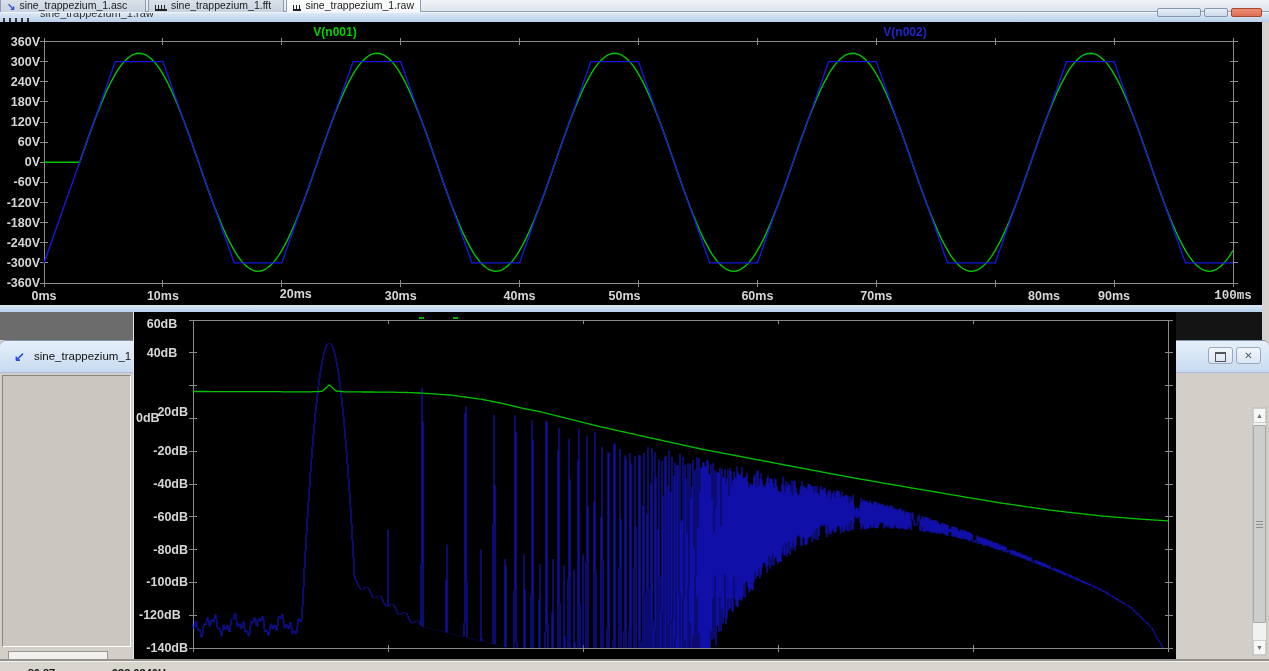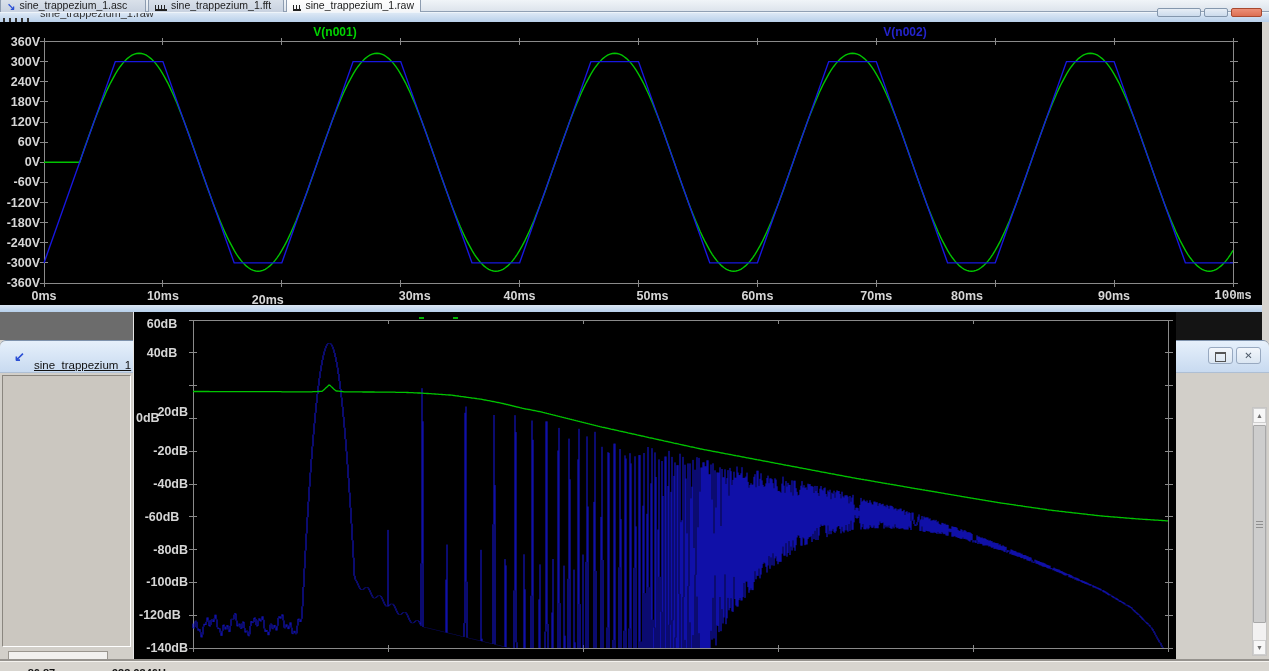--- a/index.html
+++ b/index.html
@@ -38,21 +38,21 @@
                      background:linear-gradient(#dbe7f4,#b6cfeb);}
   .gap-left{position:absolute;left:0;top:312px;width:133px;height:28px;background:#6c6c6c;}
   .gap-right{position:absolute;left:1176px;top:312px;width:86px;height:28px;background:#141414;}
   
   .sch-window{position:absolute;left:0;top:340px;width:1269px;height:321px;
               background:#d2cfc9;border-radius:6px 6px 0 0;border-top:1px solid #7e92ac;box-sizing:border-box;}
   .sch-titlebar{position:absolute;left:0;top:0;width:1269px;height:32px;
                 background:linear-gradient(#e6f0fb,#c8daf0);border-radius:6px 6px 0 0;
                 border-bottom:1px solid #aebfd4;box-sizing:border-box;}
   .sch-ic{position:absolute;left:14px;top:8px;color:#2b4fd4;font-weight:bold;font-size:13px;}
-  .sch-title{position:absolute;left:34px;top:18px;font-size:11.5px;color:#111;text-decoration:underline;}
+  .sch-title{position:absolute;left:34px;top:9px;font-size:11.5px;color:#111;}
   .sch-btn{position:absolute;top:6px;width:25px;height:17px;border:1px solid #98a9c0;border-radius:3px;
            background:linear-gradient(#f2f6fb,#dbe6f2);box-sizing:border-box;
            text-align:center;font-size:10px;color:#4e5a68;line-height:15px;}
   .restore-glyph{display:inline-block;width:9px;height:7px;border:1px solid #555;
                  border-top:2px solid #555;margin-top:4px;}
   .sch-client{position:absolute;left:0;top:32px;width:1269px;height:289px;}
   .sunken{position:absolute;left:2px;top:2px;width:129px;height:272px;background:#cbc7c0;
           border-top:1px solid #8a867f;border-left:1px solid #8a867f;
           border-bottom:1px solid #fff;border-right:1px solid #fff;box-sizing:border-box;}
   .inset-box{position:absolute;left:8px;top:278px;width:100px;height:14px;background:#f2f1ef;
@@ -125,27 +125,27 @@
       <div class="ax-label" style="left: -2px; top: 112.125px; width: 42px; text-align: right;">60V</div>
       <div class="ax-label" style="left: -2px; top: 132.25px; width: 42px; text-align: right;">0V</div>
       <div class="ax-label" style="left: -2px; top: 152.375px; width: 42px; text-align: right;">-60V</div>
       <div class="ax-label" style="left: -2px; top: 172.5px; width: 42px; text-align: right;">-120V</div>
       <div class="ax-label" style="left: -2px; top: 192.625px; width: 42px; text-align: right;">-180V</div>
       <div class="ax-label" style="left: -2px; top: 212.75px; width: 42px; text-align: right;">-240V</div>
       <div class="ax-label" style="left: -2px; top: 232.875px; width: 42px; text-align: right;">-300V</div>
       <div class="ax-label" style="left: -2px; top: 253px; width: 42px; text-align: right;">-360V</div>
       <div class="ax-label" style="left: 14px; top: 265.5px; width: 60px; text-align: center;">0ms</div>
       <div class="ax-label" style="left: 132.9px; top: 265.5px; width: 60px; text-align: center;">10ms</div>
-      <div class="ax-label" style="left: 251.8px; top: 270px; width: 60px; text-align: left;">20ms</div>
-      <div class="ax-label" style="left: 370.7px; top: 265.5px; width: 60px; text-align: right;">30ms</div>
+      <div class="ax-label" style="left: 251.8px; top: 264px; width: 60px; text-align: right;">20ms</div>
+      <div class="ax-label" style="left: 370.7px; top: 265.5px; width: 60px; text-align: center;">30ms</div>
       <div class="ax-label" style="left: 489.6px; top: 265.5px; width: 60px; text-align: center;">40ms</div>
-      <div class="ax-label" style="left: 608.5px; top: 265.5px; width: 60px; text-align: right;">50ms</div>
+      <div class="ax-label" style="left: 608.5px; top: 265.5px; width: 60px; text-align: left;">50ms</div>
       <div class="ax-label" style="left: 727.4px; top: 265.5px; width: 60px; text-align: center;">60ms</div>
       <div class="ax-label" style="left: 846.3px; top: 265.5px; width: 60px; text-align: center;">70ms</div>
-      <div class="ax-label" style="left: 937px; top: 265.5px; width: 60px; text-align: center;">80ms</div>
+      <div class="ax-label" style="left: 1000px; top: 265.5px; width: 60px; text-align: right;">80ms</div>
       <div class="ax-label" style="left: 1084.1px; top: 265.5px; width: 60px; text-align: center;">90ms</div>
       <div class="ax-label" style="left: 1203px; top: 265.5px; width: 60px; text-align: center; font-family: Liberation Mono, monospace;">100ms</div>
     </div>
 </div>
 <div class="wave-bottom-strip"></div>
 <div class="gap-left"></div>
 <div class="gap-right"></div>
 
 <div class="sch-window">
   <div class="sch-titlebar">
@@ -177,21 +177,21 @@
         <path d="M59 8H1034V336H59ZM54.5 8H62.5M1030.5 8H1038.5M54.5 40.8H62.5M1030.5 40.8H1038.5M54.5 73.6H62.5M1030.5 73.6H1038.5M54.5 106.4H62.5M1030.5 106.4H1038.5M54.5 139.2H62.5M1030.5 139.2H1038.5M54.5 172H62.5M1030.5 172H1038.5M54.5 204.8H62.5M1030.5 204.8H1038.5M54.5 237.6H62.5M1030.5 237.6H1038.5M54.5 270.4H62.5M1030.5 270.4H1038.5M54.5 303.2H62.5M1030.5 303.2H1038.5M54.5 336H62.5M1030.5 336H1038.5M59 332.5V339.5M59 7.5V11.5M254 332.5V339.5M254 7.5V11.5M449 332.5V339.5M449 7.5V11.5M644 332.5V339.5M644 7.5V11.5M839 332.5V339.5M839 7.5V11.5M1034 332.5V339.5M1034 7.5V11.5" stroke="#8a8a8a" stroke-width="1" fill="none" shape-rendering="crispEdges"></path>
         <path d="M59 316.2L59 311.6M60 316.7L60 315.1M61 315.1L61 309.4M62 309.8L62 308.5M63 316.2L63 309.8M64 318.7L64 316.2M65 318.6L65 317.2M66 320.2L66 317.2M67 325.3L67 320.2M68 325.5L68 322.6M69 322.6L69 314.6M70 314.6L70 311.8M71 313.0L71 311.8M72 313.0L72 309.9M73 309.9L73 305.5M74 308.3L74 305.4M75 314.1L75 308.3M76 314.7L76 312.9M77 312.9L77 307.9M78 308.0L78 307.1M79 310.0L79 308.0M80 310.0L80 306.4M81 306.4L81 302.7M82 307.4L82 302.7M83 315.3L83 307.4M84 317.1L84 315.3M85 316.9L85 316.1M86 320.6L86 316.4M87 323.8L87 320.6M88 323.8L88 318.8M89 318.8L89 312.9M90 314.4L90 312.5M91 317.5L91 314.4M92 317.5L92 315.1M93 315.1L93 313.1M94 317.5L94 313.3M95 320.1L95 317.5M96 319.9L96 313.9M97 313.9L97 307.3M98 307.3L98 306.6M99 307.8L99 307.2M100 307.3L100 302.7M101 302.7L101 301.0M102 308.6L102 301.6M103 314.3L103 308.6M104 314.5L104 312.8M105 312.8L105 311.5M106 315.6L106 311.7M107 317.0L107 315.6M108 316.4L108 311.3M109 311.3L109 309.3M110 316.1L110 309.9M111 320.5L111 316.1M112 320.6L112 319.0M113 319.4L113 318.4M114 323.6L114 319.4M115 324.3L115 322.4M116 322.4L116 314.0M117 314.0L117 309.1M118 310.7L118 309.1M119 311.1L119 310.1M120 310.1L120 305.9M121 307.0L121 305.3M122 313.1L122 307.0M123 314.6L123 313.1M124 313.9L124 308.3M125 308.3L125 306.3M126 309.2L126 306.5M127 309.6L127 308.2M128 308.2L128 304.4M129 307.8L129 304.3M130 316.5L130 307.8M131 319.9L131 316.5M132 319.9L132 318.1M133 319.8L133 318.0M134 323.2L134 319.8M135 323.2L135 319.7M136 319.7L136 312.7M137 312.7L137 311.4M138 316.7L138 312.4M139 317.3L139 316.2M140 316.2L140 313.0M141 315.3L141 312.9M142 318.5L142 315.3M143 318.5L143 313.8M144 313.8L144 305.9M145 305.9L145 304.2M146 306.6L146 304.6M147 306.6L147 304.3M148 304.3L148 302.3M149 308.4L149 302.5M150 315.7L150 308.4M151 316.5L151 315.4M152 315.4L152 312.4M153 314.7L153 312.4M154 317.1L154 314.7M155 317.1L155 313.3M156 313.3L156 310.4M157 315.7L157 310.4M158 321.7L158 315.7M159 322.2L159 320.8M160 320.8L160 318.8M161 321.4L161 318.8M162 322.4L162 321.4M163 321.4L163 313.6M164 313.6L164 306.9M165 308.1L165 306.5M166 310.0L166 308.1M167 309.9L167 306.8M168 306.8L168 294.3M169 294.3L169 275.0M170 275.0L170 256.4M171 256.4L171 238.6M172 238.6L172 221.5M173 221.5L173 205.2M174 205.2L174 189.6M175 189.6L175 174.7M176 174.7L176 160.5M177 160.5L177 147.1M178 147.1L178 134.4M179 134.4L179 122.5M180 122.5L180 111.3M181 111.3L181 100.8M182 100.8L182 91.0M183 91.0L183 82.0M184 82.0L184 73.7M185 73.7L185 66.2M186 66.2L186 59.3M187 59.3L187 53.3M188 53.3L188 47.9M189 47.9L189 43.3M190 43.3L190 39.4M191 39.4L191 36.3M192 36.3L192 33.8M193 33.8L193 32.1M194 32.1L194 31.2M195 31.2L195 31.0M196 31.5L196 31.0M197 32.7L197 31.5M198 34.7L198 32.7M199 37.4L199 34.7M200 40.9L200 37.4M201 45.1L201 40.9M202 50.0L202 45.1M203 55.6L203 50.0M204 62.0L204 55.6M205 69.1L205 62.0M206 77.0L206 69.1M207 85.5L207 77.0M208 94.8L208 85.5M209 104.9L209 94.8M210 115.7L210 104.9M211 127.2L211 115.7M212 139.4L212 127.2M213 152.4L213 139.4M214 166.1L214 152.4M215 180.6L215 166.1M216 195.7L216 180.6M217 211.6L217 195.7M218 228.3L218 211.6M219 245.7L219 228.3M220 263.8L220 245.7M221 267.6L221 263.8M222 269.2L222 267.6M223 271.3L223 269.2M224 273.5L224 271.3M225 275.6L225 273.5M226 277.1L226 275.6M227 277.9L227 277.1M228 278.0L228 277.9M229 277.9L229 277.3M230 277.3L230 276.3M231 276.3L231 275.5M232 275.5L232 275.1M233 275.3L233 275.0M234 276.4L234 275.3M235 278.2L235 276.4M236 280.4L236 278.2M237 282.6L237 280.4M238 284.5L238 282.6M239 285.8L239 284.5M240 286.3L240 285.8M241 286.3L241 286.0M242 286.0L242 285.2M243 285.2L243 284.3M244 284.3L244 283.5M245 283.5L245 283.4M246 284.0L246 283.4M247 285.3L247 284.0M248 287.3L248 285.3M249 289.5L249 287.3M250 291.7L250 289.5M251 293.4L251 291.7M252 294.4L252 293.4M253 294.6L253 294.4M254 294.6L254 217.9M255 294.1L255 293.2M256 293.2L256 292.3M257 292.3L257 291.7M258 291.8L258 291.7M259 292.7L259 291.8M260 294.3L260 292.7M261 296.4L261 294.3M262 298.7L262 296.4M263 300.7L263 298.7M264 302.2L264 300.7M265 302.9L265 302.2M266 302.9L266 302.8M267 302.8L267 302.1M268 302.1L268 301.1M269 301.1L269 300.3M270 300.3L270 300.0M271 300.3L271 300.0M272 301.5L272 300.3M273 303.3L273 301.5M274 305.6L274 303.3M275 307.8L275 305.6M276 309.6L276 307.8M277 310.8L277 309.6M278 311.2L278 310.8M279 311.2L279 310.9M280 310.9L280 310.1M281 310.1L281 309.1M282 309.1L282 308.4M283 308.4L283 308.3M284 309.0L284 308.3M285 310.4L285 309.0M286 312.4L286 310.4M287 313.9L287 251.4M288 251.4L288 76.2M289 315.0L289 109.3M290 315.2L290 315.0M291 315.5L291 315.2M292 315.7L292 315.5M293 315.9L293 315.7M294 316.2L294 315.9M295 316.4L295 316.2M296 316.7L296 316.4M297 316.9L297 316.7M298 317.2L298 316.9M299 317.4L299 317.2M300 317.7L300 317.4M301 317.9L301 317.7M302 318.1L302 317.9M303 318.4L303 318.1M304 318.6L304 318.4M305 318.9L305 318.6M306 319.1L306 318.9M307 319.4L307 319.1M308 319.6L308 319.4M309 319.9L309 319.6M310 320.1L310 319.9M311 320.3L311 320.1M312 320.5L312 267.6M313 320.8L313 232.5M314 321.1L314 320.8M315 321.3L315 321.1M316 321.6L316 321.3M317 321.8L317 321.6M318 322.1L318 321.8M319 322.3L319 322.1M320 322.5L320 322.3M321 322.8L321 322.5M322 323.0L322 322.8M323 323.3L323 323.0M324 323.5L324 323.3M325 323.8L325 323.5M326 324.0L326 323.8M327 324.3L327 324.0M328 324.5L328 324.3M329 324.7L329 324.5M330 324.9L330 311.1M331 311.1L331 100.8M332 269.7L332 94.5M333 325.7L333 269.7M334 326.0L334 325.7M335 326.2L335 326.0M336 326.5L336 326.2M337 326.7L337 326.5M338 326.9L338 326.7M339 327.2L339 326.9M340 327.4L340 327.2M341 327.7L341 327.4M342 327.9L342 327.7M343 328.2L343 327.9M344 328.4L344 328.2M345 328.7L345 328.4M346 328.9L346 328.7M347 328.9L347 237.8M348 329.4L348 326.7M349 329.6L349 329.4M350 329.9L350 329.6M351 330.1L351 329.9M352 330.4L352 330.1M353 330.6L353 330.4M354 330.9L354 330.6M355 331.1L355 330.9M356 331.3L356 331.1M357 331.6L357 331.3M358 331.8L358 331.6M359 331.9L359 212.3M360 212.3L360 103.0M361 332.6L361 173.1M362 332.8L362 332.6M363 333.1L363 332.8M364 333.3L364 333.1M365 333.5L365 333.3M366 333.8L366 333.5M367 334.0L367 333.8M368 334.3L368 334.0M369 334.5L369 334.3M370 334.8L370 334.5M371 334.9L371 247.1M372 335.3L372 253.4M373 335.5L373 335.3M374 335.7L374 335.5M375 336.0L375 335.7M376 336.0L376 336.0M377 336.0L377 336.0M378 336.0L378 336.0M379 336.0L379 336.0M380 336.0L380 278.4M381 278.4L381 103.2M382 330.3L382 120.1M383 336.0L383 330.3M384 336.0L384 336.0M385 336.0L385 336.0M386 336.0L386 336.0M387 336.0L387 336.0M388 336.0L388 336.0M389 336.0L389 336.0M390 336.0L390 242.3M391 336.0L391 277.3M392 336.0L392 336.0M393 336.0L393 336.0M394 336.0L394 336.0M395 336.0L395 336.0M396 336.0L396 336.0M397 336.0L397 283.7M398 283.7L398 108.5M399 336.0L399 127.8M400 336.0L400 336.0M401 336.0L401 336.0M402 336.0L402 336.0M403 336.0L403 336.0M404 336.0L404 336.0M405 336.0L405 287.4M406 336.0L406 252.4M407 336.0L407 336.0M408 336.0L408 336.0M409 336.0L409 336.0M410 336.0L410 336.0M411 336.0L411 319.6M412 319.6L412 109.4M413 312.0L413 109.4M414 336.0L414 312.0M415 336.0L415 336.0M416 336.0L416 336.0M417 336.0L417 336.0M418 336.0L418 300.5M419 336.0L419 247.0M420 336.0L420 336.0M421 336.0L421 336.0M422 336.0L422 336.0M423 336.0L423 336.0M424 336.0L424 138.5M425 291.1L425 115.9M426 336.0L426 291.1M427 336.0L427 336.0M428 336.0L428 336.0M429 336.0L429 336.0M430 336.0L430 253.6M431 336.0L431 323.7M432 336.0L432 336.0M433 336.0L433 336.0M434 336.0L434 266.8M435 266.8L435 126.6M436 336.0L436 167.3M437 336.0L437 336.0M438 336.0L438 336.0M439 336.0L439 336.0M440 336.0L440 257.6M441 336.0L441 330.3M442 336.0L442 336.0M443 336.0L443 336.0M444 336.0L444 147.4M445 292.1L445 116.8M446 336.0L446 292.1M447 336.0L447 336.0M448 336.0L448 336.0M449 336.0L449 242.5M450 336.0L450 336.0M451 336.0L451 336.0M452 336.0L452 249.9M453 249.9L453 124.4M454 336.0L454 194.5M455 336.0L455 336.0M456 336.0L456 336.0M457 336.0L457 336.0M458 336.0L458 336.0M459 336.0L459 336.0M460 336.0L460 189.9M461 258.9L461 119.8M462 336.0L462 258.9M463 336.0L463 336.0M464 336.0L464 336.0M465 336.0L465 336.0M466 336.0L466 336.0M467 336.0L467 204.9M468 248.0L468 134.8M469 336.0L469 248.0M470 336.0L470 336.0M471 336.0L471 336.0M472 336.0L472 336.0M473 336.0L473 315.4M474 315.4L474 140.2M475 336.0L475 140.9M476 336.0L476 336.0M477 336.0L477 336.0M478 336.0L478 336.0M479 336.0L479 327.9M480 327.9L480 131.6M481 336.0L481 131.6M482 336.0L482 336.0M483 336.0L483 336.0M484 336.0L484 336.0M485 336.0L485 255.3M486 255.3L486 137.0M487 336.0L487 207.1M488 336.0L488 336.0M489 336.0L489 336.0M490 336.0L490 318.7M491 318.7L491 143.4M492 336.0L492 146.5M493 336.0L493 336.0M494 336.0L494 336.0M495 336.0L495 316.4M496 316.4L496 141.2M497 336.0L497 151.4M498 336.0L498 336.0M499 336.0L499 336.0M500 336.0L500 255.8M501 255.8L501 144.3M502 336.0L502 214.4M503 336.0L503 336.0M504 336.0L504 336.0M505 336.0L505 143.1M506 329.5L506 143.1M507 336.0L507 329.5M508 336.0L508 336.0M509 336.0L509 193.7M510 281.1L510 141.0M511 336.0L511 281.1M512 336.0L512 336.0M513 336.0L513 201.8M514 275.2L514 135.0M515 336.0L515 275.2M516 336.0L516 336.0M517 336.0L517 171.3M518 307.7L518 136.2M519 336.0L519 307.7M520 336.0L520 315.6M521 315.6L521 140.4M522 336.0L522 165.0M523 336.0L523 336.0M524 336.0L524 217.5M525 264.8L525 147.4M526 336.0L526 264.8M527 336.0L527 299.8M528 299.8L528 149.0M529 336.0L529 184.0M530 336.0L530 336.0M531 336.0L531 144.5M532 336.0L532 144.5M533 336.0L533 336.0M534 336.0L534 174.0M535 312.8L535 138.9M536 336.0L536 312.8M537 336.0L537 179.9M538 308.3L538 144.9M539 336.0L539 308.3M540 336.0L540 163.9M541 325.6L541 150.4M542 336.0L542 325.6M543 336.0L543 153.2M544 336.0L544 153.2M545 336.0L545 281.9M546 281.9L546 141.7M547 336.0L547 210.2M548 336.0L548 208.2M549 285.1L549 144.9M550 336.0L550 285.1M551 327.9L551 152.7M552 336.0L552 166.5M553 336.0L553 221.4M554 274.1L554 151.4M555 336.0L555 274.1M556 310.3L556 151.4M557 336.0L557 186.4M558 336.0L558 174.7M559 323.1L559 147.9M560 336.0L560 236.0M561 262.8L561 157.7M562 336.0L562 262.8M563 284.6L563 145.2M564 336.0L564 215.3M565 321.2L565 145.9M566 336.0L566 179.7M567 336.0L567 155.5M568 336.0L568 155.5M569 336.0L569 150.3M570 336.0L570 150.3M571 336.0L571 154.3M572 336.0L572 154.3M573 336.0L573 148.3M574 336.0L574 148.3M575 336.0L575 162.3M576 336.0L576 162.3M577 318.8L577 152.5M578 327.7L578 187.5M579 285.8L579 151.3M580 326.5L580 221.4M581 263.4L581 158.3M582 333.5L582 195.5M583 313.4L583 160.4M584 314.0L584 160.6M585 320.1L585 160.6M586 285.0L586 155.3M587 319.2L587 214.0M588 297.1L588 157.0M589 311.5L589 165.3M590 305.5L590 165.3M591 262.4L591 157.3M592 312.2L592 172.0M593 306.3L593 166.1M594 285.9L594 158.1M595 298.3L595 183.7M596 296.0L596 155.9M597 286.2L597 159.2M598 299.4L598 173.0M599 299.9L599 167.9M600 264.9L600 159.7M601 287.0L601 165.7M602 293.5L602 165.7M603 294.6L603 154.5M604 294.6L604 160.5M605 288.1L605 163.1M606 286.1L606 163.1M607 288.5L607 161.3M608 288.5L608 155.2M609 285.1L609 165.9M610 271.0L610 165.9M611 285.9L611 165.7M612 269.6L612 164.5M613 269.6L613 160.6M614 275.1L614 169.9M615 280.8L615 175.7M616 278.2L616 173.0M617 276.4L617 171.3M618 278.1L618 172.9M619 278.1L619 172.5M620 270.0L620 164.8M621 259.2L621 162.2M622 267.3L622 175.3M623 263.7L623 158.7M624 263.9L624 158.7M625 256.6L625 173.9M626 266.4L626 166.8M627 262.6L627 161.3M628 255.9L628 168.4M629 251.9L629 172.9M630 250.4L630 174.9M631 251.4L631 174.3M632 254.8L632 171.4M633 260.6L633 166.0M634 253.5L634 163.6M635 244.1L635 171.2M636 256.8L636 166.4M637 245.4L637 166.4M638 253.4L638 167.3M639 241.3L639 171.2M640 253.7L640 176.3M641 246.4L641 166.3M642 244.4L642 167.6M643 249.2L643 174.3M644 252.2L644 179.1M645 249.8L645 178.9M646 249.8L646 179.7M647 249.8L647 180.8M648 241.7L648 171.6M649 234.6L649 164.6M650 243.7L650 173.6M651 243.7L651 180.8M652 231.2L652 169.1M653 244.7L653 174.6M654 241.0L654 170.9M655 229.1L655 172.9M656 243.0L656 172.9M657 234.6L657 180.3M658 238.5L658 168.4M659 228.4L659 183.6M660 235.6L660 168.7M661 238.8L661 168.7M662 233.2L662 176.2M663 225.5L663 179.8M664 223.3L664 183.5M665 223.7L665 182.8M666 226.0L666 177.8M667 233.7L667 173.7M668 233.7L668 169.1M669 225.4L669 175.5M670 226.5L670 173.2M671 233.2L671 176.1M672 232.5L672 175.3M673 232.5L673 177.8M674 226.9L674 171.7M675 225.2L675 172.3M676 225.2L676 172.1M677 224.2L677 174.2M678 230.0L678 174.2M679 221.9L679 174.7M680 227.1L680 181.0M681 218.8L681 173.9M682 228.0L682 179.0M683 216.1L683 174.0M684 228.0L684 181.0M685 223.6L685 183.9M686 215.0L686 176.7M687 212.5L687 174.0M688 213.9L688 177.5M689 213.9L689 178.6M690 212.8L690 176.2M691 213.5L691 175.5M692 221.1L692 182.0M693 225.1L693 184.6M694 213.5L694 178.5M695 222.3L695 179.9M696 218.8L696 177.7M697 222.2L697 187.2M698 218.8L698 180.7M699 216.9L699 181.9M700 219.8L700 178.7M701 220.9L701 185.8M702 219.3L702 180.3M703 215.4L703 178.3M704 214.2L704 179.1M705 214.0L705 179.0M706 217.0L706 182.0M707 221.4L707 186.4M708 214.8L708 179.7M709 219.4L709 184.4M710 220.6L710 185.6M711 218.4L711 183.4M712 213.0L712 183.3M713 218.4L713 183.3M714 219.7L714 184.6M715 212.1L715 191.4M716 219.0L716 184.0M717 208.7L717 189.7M718 217.8L718 185.5M719 217.8L719 182.8M720 210.4L720 192.6M721 203.2L721 198.1M722 206.0L722 195.8M723 206.6L723 195.6M724 206.0L724 196.1M725 203.8L725 198.8M726 211.3L726 192.9M727 217.5L727 185.9M728 215.2L728 189.7M729 212.0L729 188.8M730 217.2L730 187.6M731 217.3L731 188.9M732 217.3L732 190.0M733 215.8L733 188.5M734 217.3L734 191.1M735 216.3L735 190.7M736 213.0L736 188.2M737 214.7L737 190.5M738 216.0L738 192.4M739 215.6L739 192.6M740 213.5L740 189.6M741 216.3L741 189.6M742 216.2L742 190.5M743 216.2L743 190.2M744 216.3L744 193.9M745 212.9L745 191.4M746 209.5L746 191.1M747 211.2L747 192.6M748 211.1L748 192.3M749 210.5L749 191.8M750 216.6L750 194.3M751 213.4L751 193.6M752 215.4L752 195.2M753 213.8L753 192.8M754 215.5L754 193.9M755 213.5L755 196.7M756 216.0L756 193.7M757 216.7L757 193.7M758 216.7L758 194.0M759 214.7L759 195.2M760 216.4L760 197.4M761 212.3L761 196.5M762 215.2L762 196.5M763 216.3L763 198.7M764 215.7L764 197.2M765 216.9L765 197.6M766 216.7L766 196.6M767 216.5L767 196.6M768 216.3L768 199.3M769 216.3L769 199.1M770 217.3L770 197.9M771 217.5L771 203.0M772 217.5L772 199.8M773 217.5L773 199.3M774 217.6L774 201.5M775 214.5L775 200.2M776 215.8L776 201.0M777 218.0L777 208.9M778 208.9L778 200.6M779 207.7L779 200.6M780 212.0L780 207.7M781 213.9L781 212.0M782 214.0L782 213.2M783 213.2L783 210.2M784 210.2L784 204.7M785 208.2L785 202.4M786 218.9L786 208.2M787 218.9L787 207.3M788 214.5L788 204.0M789 219.4L789 207.6M790 219.9L790 204.5M791 219.9L791 205.6M792 218.7L792 205.4M793 219.0L793 205.4M794 219.3L794 205.5M795 219.3L795 207.2M796 219.8L796 206.4M797 220.9L797 208.8M798 220.5L798 208.3M799 221.1L799 208.4M800 220.2L800 207.8M801 220.8L801 209.0M802 220.8L802 207.9M803 221.9L803 210.3M804 219.9L804 209.3M805 221.8L805 211.7M806 221.2L806 212.4M807 222.0L807 212.8M808 220.1L808 210.8M809 221.5L809 211.1M810 222.2L810 212.2M811 221.8L811 211.6M812 223.4L812 212.8M813 223.7L813 212.7M814 223.7L814 212.9M815 219.6L815 216.7M816 220.3L816 216.5M817 219.9L817 217.0M818 224.7L818 214.3M819 224.7L819 214.7M820 224.5L820 214.9M821 223.9L821 215.0M822 225.2L822 215.2M823 225.2L823 215.8M824 225.9L824 217.9M825 226.0L825 218.7M826 226.6L826 218.9M827 226.8L827 217.2M828 226.8L828 217.8M829 225.5L829 219.6M830 227.0L830 218.3M831 226.8L831 218.3M832 227.4L832 219.2M833 227.5L833 220.4M834 228.3L834 220.1M835 229.1L835 220.4M836 229.7L836 220.4M837 228.1L837 221.1M838 228.3L838 222.0M839 230.5L839 228.3M840 229.2L840 228.5M841 230.5L841 228.6M842 231.0L842 228.2M843 228.2L843 223.3M844 232.0L844 224.6M845 230.4L845 224.5M846 231.9L846 225.2M847 231.7L847 226.1M848 232.1L848 225.4M849 233.5L849 226.4M850 233.5L850 226.4M851 233.4L851 226.4M852 233.4L852 227.0M853 233.4L853 227.9M854 233.5L854 227.8M855 234.6L855 229.0M856 234.0L856 228.2M857 235.2L857 229.1M858 235.9L858 229.2M859 235.2L859 230.6M860 236.8L860 230.3M861 236.8L861 230.8M862 236.8L862 231.0M863 237.4L863 231.3M864 237.5L864 231.3M865 238.0L865 233.2M866 237.8L866 232.2M867 238.1L867 233.7M868 238.5L868 234.3M869 238.6L869 233.3M870 239.7L870 234.2M871 240.1L871 234.9M872 238.1L872 234.8M873 240.8L873 238.1M874 239.8L874 238.4M875 239.6L875 238.4M876 242.2L876 239.6M877 241.6L877 237.4M878 242.8L878 237.8M879 242.9L879 238.4M880 243.3L880 238.9M881 243.5L881 238.9M882 244.0L882 239.5M883 244.4L883 240.4M884 244.8L884 240.5M885 244.6L885 240.7M886 245.0L886 240.8M887 246.0L887 241.8M888 246.2L888 241.7M889 245.8L889 243.1M890 247.2L890 243.0M891 247.2L891 243.0M892 247.0L892 243.5M893 248.4L893 244.2M894 248.6L894 244.3M895 248.9L895 245.3M896 249.3L896 245.2M897 248.3L897 245.6M898 250.4L898 247.8M899 250.4L899 250.0M900 251.0L900 249.4M901 249.6L901 247.6M902 251.6L902 248.2M903 251.8L903 248.5M904 252.2L904 249.0M905 252.8L905 249.1M906 253.4L906 249.9M907 253.4L907 250.0M908 254.2L908 250.6M909 254.7L909 250.6M910 254.7L910 251.1M911 255.0L911 251.5M912 255.1L912 252.3M913 256.0L913 252.8M914 256.4L914 253.0M915 256.5L915 253.6M916 256.7L916 253.7M917 257.3L917 256.1M918 256.6L918 256.0M919 258.3L919 256.6M920 258.2L920 255.6M921 259.2L921 256.4M922 259.2L922 256.8M923 260.0L923 257.0M924 260.2L924 257.5M925 260.5L925 257.5M926 261.2L926 258.3M927 261.1L927 259.1M928 261.8L928 259.1M929 262.4L929 259.9M930 263.1L930 260.3M931 263.5L931 260.8M932 263.5L932 261.2M933 263.2L933 261.8M934 263.2L934 262.2M935 265.2L935 262.2M936 265.3L936 262.7M937 265.9L937 263.0M938 265.7L938 263.8M939 266.7L939 264.5M940 266.2L940 265.3M941 267.7L941 265.4M942 267.5L942 265.6M943 268.6L943 265.9M944 268.5L944 266.4M945 269.2L945 266.9M946 268.8L946 268.0M947 269.9L947 268.1M948 270.4L948 268.3M949 271.0L949 268.9M950 271.1L950 269.1M951 271.9L951 269.7M952 272.0L952 269.9M953 272.5L953 270.5M954 272.6L954 270.9M955 273.3L955 271.7M956 273.7L956 272.0M957 273.7L957 272.3M958 274.0L958 273.6M959 275.3L959 273.2M960 275.6L960 273.9M961 275.7L961 274.2M962 276.4L962 274.7M963 276.6L963 275.4M964 277.2L964 275.5M965 277.7L965 276.1M966 278.2L966 276.4M967 278.6L967 276.9M968 278.9L968 278.6M969 279.9L969 278.0M970 280.5L970 278.5M971 280.7L971 279.0M972 281.6L972 279.7M973 282.1L973 280.3M974 283.0L974 280.9M975 283.5L975 281.8M976 283.2L976 282.4M977 283.6L977 282.8M978 285.0L978 283.6M979 285.7L979 284.0M980 286.2L980 284.8M981 286.6L981 285.5M982 287.5L982 285.8M983 288.0L983 286.3M984 288.6L984 287.0M985 289.4L985 288.4M986 290.0L986 288.4M987 290.1L987 288.8M988 290.9L988 289.6M989 291.5L989 290.0M990 292.3L990 290.5M991 292.6L991 291.3M992 293.5L992 292.6M993 293.6L993 292.7M994 294.4L994 293.1M995 295.2L995 293.5M996 295.5L996 294.2M997 296.1L997 295.0M998 297.2L998 295.5M999 298.3L999 297.0M1000 299.4L1000 297.9M1001 300.3L1001 298.5M1002 301.1L1002 299.8M1003 302.2L1003 300.5M1004 302.8L1004 301.4M1005 303.3L1005 302.3M1006 305.0L1006 303.3M1007 306.0L1007 304.3M1008 307.3L1008 305.3M1009 308.0L1009 306.4M1010 308.9L1010 307.6M1011 309.8L1011 308.8M1012 310.9L1012 309.8M1013 312.1L1013 310.4M1014 312.6L1014 311.2M1015 313.7L1015 312.5M1016 314.9L1016 313.2M1017 315.7L1017 314.9M1018 317.6L1018 315.7M1019 319.1L1019 317.1M1020 320.9L1020 319.0M1021 322.8L1021 320.6M1022 324.6L1022 322.8M1023 326.6L1023 324.5M1024 328.3L1024 326.4M1025 330.2L1025 327.9M1026 331.1L1026 330.2M1027 333.5L1027 331.1M1028 335.2L1028 333.3M1029 336.0L1029 335.2M1030 336.0L1030 336.0M1031 336.0L1031 336.0M1032 336.0L1032 336.0M1033 336.0L1033 336.0M1034 336.0L1034 336.0" stroke="#1717e0" stroke-width="1" fill="none"></path>
         <path d="M59 79.5L60 79.5L61 79.5L62 79.5L63 79.5L64 79.5L65 79.5L66 79.5L67 79.5L68 79.5L69 79.5L70 79.5L71 79.5L72 79.5L73 79.5L74 79.5L75 79.5L76 79.6L77 79.6L78 79.6L79 79.6L80 79.6L81 79.6L82 79.6L83 79.6L84 79.6L85 79.6L86 79.6L87 79.6L88 79.6L89 79.6L90 79.6L91 79.6L92 79.6L93 79.6L94 79.6L95 79.6L96 79.6L97 79.6L98 79.6L99 79.6L100 79.6L101 79.6L102 79.6L103 79.6L104 79.6L105 79.6L106 79.6L107 79.6L108 79.6L109 79.6L110 79.6L111 79.6L112 79.7L113 79.7L114 79.7L115 79.7L116 79.7L117 79.7L118 79.7L119 79.7L120 79.7L121 79.7L122 79.7L123 79.7L124 79.7L125 79.7L126 79.7L127 79.7L128 79.7L129 79.7L130 79.7L131 79.7L132 79.7L133 79.7L134 79.7L135 79.7L136 79.7L137 79.7L138 79.7L139 79.7L140 79.7L141 79.7L142 79.7L143 79.7L144 79.7L145 79.7L146 79.7L147 79.7L148 79.8L149 79.8L150 79.8L151 79.8L152 79.8L153 79.8L154 79.8L155 79.8L156 79.8L157 79.8L158 79.8L159 79.8L160 79.8L161 79.8L162 79.8L163 79.8L164 79.8L165 79.8L166 79.8L167 79.8L168 79.8L169 79.8L170 79.8L171 79.8L172 79.8L173 79.8L174 79.8L175 79.8L176 79.8L177 79.8L178 79.8L179 79.7L180 79.7L181 79.6L182 79.6L183 79.6L184 79.5L185 79.5L186 79.4L187 79.4L188 79.3L189 78.6L190 77.7L191 76.8L192 75.8L193 74.9L194 74.0L195 73.1L196 73.4L197 74.4L198 75.3L199 76.2L200 77.2L201 78.1L202 78.9L203 79.0L204 79.1L205 79.2L206 79.3L207 79.4L208 79.5L209 79.6L210 79.8L211 79.8L212 79.8L213 79.8L214 79.9L215 79.9L216 79.9L217 79.9L218 79.9L219 79.9L220 79.9L221 79.9L222 79.9L223 79.9L224 79.9L225 79.9L226 79.9L227 79.9L228 79.9L229 80.0L230 80.0L231 80.0L232 80.0L233 80.0L234 80.0L235 80.0L236 80.0L237 80.0L238 80.0L239 80.0L240 80.0L241 80.1L242 80.1L243 80.1L244 80.1L245 80.1L246 80.1L247 80.1L248 80.1L249 80.1L250 80.1L251 80.1L252 80.2L253 80.2L254 80.2L255 80.2L256 80.2L257 80.2L258 80.2L259 80.2L260 80.2L261 80.2L262 80.3L263 80.3L264 80.3L265 80.3L266 80.3L267 80.3L268 80.3L269 80.3L270 80.3L271 80.4L272 80.4L273 80.5L274 80.5L275 80.6L276 80.6L277 80.7L278 80.7L279 80.7L280 80.8L281 80.8L282 80.9L283 80.9L284 81.0L285 81.0L286 81.0L287 81.1L288 81.1L289 81.2L290 81.3L291 81.3L292 81.4L293 81.5L294 81.5L295 81.6L296 81.7L297 81.7L298 81.8L299 81.9L300 81.9L301 82.0L302 82.1L303 82.1L304 82.2L305 82.3L306 82.3L307 82.4L308 82.5L309 82.6L310 82.6L311 82.7L312 82.8L313 82.8L314 82.9L315 83.0L316 83.0L317 83.1L318 83.2L319 83.4L320 83.5L321 83.6L322 83.8L323 83.9L324 84.0L325 84.2L326 84.3L327 84.5L328 84.6L329 84.7L330 84.9L331 85.0L332 85.1L333 85.3L334 85.4L335 85.6L336 85.7L337 85.8L338 86.0L339 86.1L340 86.2L341 86.4L342 86.5L343 86.7L344 86.8L345 86.9L346 87.1L347 87.2L348 87.4L349 87.6L350 87.8L351 88.0L352 88.2L353 88.4L354 88.6L355 88.7L356 88.9L357 89.1L358 89.3L359 89.5L360 89.7L361 89.9L362 90.1L363 90.3L364 90.5L365 90.7L366 90.9L367 91.1L368 91.3L369 91.5L370 91.8L371 92.0L372 92.3L373 92.5L374 92.7L375 93.0L376 93.2L377 93.5L378 93.7L379 94.0L380 94.2L381 94.5L382 94.7L383 95.0L384 95.2L385 95.4L386 95.7L387 95.9L388 96.2L389 96.4L390 96.6L391 96.8L392 97.0L393 97.1L394 97.3L395 97.5L396 97.7L397 97.9L398 98.1L399 98.3L400 98.5L401 98.7L402 98.9L403 99.1L404 99.3L405 99.5L406 99.7L407 99.9L408 100.1L409 100.4L410 100.6L411 100.9L412 101.1L413 101.4L414 101.6L415 101.9L416 102.1L417 102.4L418 102.6L419 102.9L420 103.1L421 103.3L422 103.6L423 103.8L424 104.1L425 104.3L426 104.6L427 104.8L428 105.1L429 105.3L430 105.6L431 105.8L432 106.1L433 106.3L434 106.6L435 106.8L436 107.1L437 107.3L438 107.6L439 107.8L440 108.1L441 108.3L442 108.6L443 108.8L444 109.1L445 109.3L446 109.6L447 109.8L448 110.1L449 110.3L450 110.6L451 110.8L452 111.1L453 111.3L454 111.6L455 111.8L456 112.1L457 112.3L458 112.6L459 112.8L460 113.1L461 113.3L462 113.6L463 113.8L464 114.1L465 114.3L466 114.6L467 114.8L468 115.1L469 115.3L470 115.5L471 115.7L472 116.0L473 116.2L474 116.4L475 116.6L476 116.8L477 117.1L478 117.3L479 117.5L480 117.7L481 118.0L482 118.2L483 118.4L484 118.6L485 118.9L486 119.1L487 119.3L488 119.5L489 119.7L490 120.0L491 120.2L492 120.4L493 120.6L494 120.9L495 121.1L496 121.3L497 121.5L498 121.8L499 122.0L500 122.2L501 122.4L502 122.6L503 122.9L504 123.1L505 123.3L506 123.5L507 123.8L508 124.0L509 124.2L510 124.4L511 124.7L512 124.9L513 125.1L514 125.3L515 125.6L516 125.8L517 126.0L518 126.2L519 126.4L520 126.7L521 126.9L522 127.1L523 127.3L524 127.5L525 127.8L526 128.0L527 128.2L528 128.4L529 128.6L530 128.9L531 129.1L532 129.3L533 129.5L534 129.7L535 130.0L536 130.2L537 130.4L538 130.6L539 130.8L540 131.1L541 131.3L542 131.5L543 131.7L544 131.9L545 132.2L546 132.4L547 132.6L548 132.8L549 133.0L550 133.3L551 133.5L552 133.7L553 133.9L554 134.1L555 134.3L556 134.6L557 134.8L558 135.0L559 135.2L560 135.4L561 135.7L562 135.9L563 136.1L564 136.3L565 136.5L566 136.8L567 137.0L568 137.2L569 137.4L570 137.6L571 137.8L572 137.9L573 138.1L574 138.3L575 138.5L576 138.7L577 138.9L578 139.1L579 139.3L580 139.5L581 139.7L582 139.9L583 140.0L584 140.2L585 140.4L586 140.6L587 140.8L588 141.0L589 141.2L590 141.4L591 141.6L592 141.8L593 141.9L594 142.1L595 142.3L596 142.5L597 142.7L598 142.9L599 143.1L600 143.3L601 143.5L602 143.7L603 143.8L604 144.0L605 144.2L606 144.4L607 144.6L608 144.8L609 145.0L610 145.2L611 145.4L612 145.6L613 145.8L614 145.9L615 146.1L616 146.3L617 146.5L618 146.7L619 146.9L620 147.1L621 147.3L622 147.5L623 147.7L624 147.8L625 148.0L626 148.2L627 148.4L628 148.6L629 148.8L630 149.0L631 149.2L632 149.4L633 149.5L634 149.7L635 149.9L636 150.1L637 150.3L638 150.5L639 150.7L640 150.9L641 151.1L642 151.3L643 151.4L644 151.6L645 151.8L646 152.0L647 152.2L648 152.4L649 152.6L650 152.8L651 153.0L652 153.2L653 153.3L654 153.5L655 153.7L656 153.9L657 154.1L658 154.3L659 154.5L660 154.7L661 154.9L662 155.0L663 155.2L664 155.4L665 155.6L666 155.8L667 156.0L668 156.2L669 156.4L670 156.6L671 156.7L672 156.9L673 157.1L674 157.3L675 157.5L676 157.7L677 157.9L678 158.1L679 158.3L680 158.4L681 158.6L682 158.8L683 159.0L684 159.2L685 159.4L686 159.6L687 159.8L688 160.0L689 160.1L690 160.3L691 160.5L692 160.7L693 160.9L694 161.1L695 161.3L696 161.5L697 161.7L698 161.8L699 162.0L700 162.2L701 162.4L702 162.6L703 162.8L704 163.0L705 163.2L706 163.4L707 163.5L708 163.7L709 163.9L710 164.1L711 164.3L712 164.5L713 164.7L714 164.9L715 165.0L716 165.2L717 165.4L718 165.6L719 165.8L720 165.9L721 166.1L722 166.3L723 166.5L724 166.6L725 166.8L726 167.0L727 167.2L728 167.3L729 167.5L730 167.7L731 167.8L732 168.0L733 168.2L734 168.4L735 168.5L736 168.7L737 168.9L738 169.1L739 169.2L740 169.4L741 169.6L742 169.8L743 169.9L744 170.1L745 170.3L746 170.4L747 170.6L748 170.8L749 171.0L750 171.1L751 171.3L752 171.5L753 171.7L754 171.8L755 172.0L756 172.2L757 172.3L758 172.5L759 172.7L760 172.9L761 173.0L762 173.2L763 173.4L764 173.6L765 173.7L766 173.9L767 174.1L768 174.2L769 174.4L770 174.6L771 174.8L772 174.9L773 175.1L774 175.3L775 175.4L776 175.6L777 175.8L778 176.0L779 176.1L780 176.3L781 176.5L782 176.6L783 176.8L784 177.0L785 177.1L786 177.3L787 177.5L788 177.7L789 177.8L790 178.0L791 178.2L792 178.3L793 178.5L794 178.7L795 178.9L796 179.0L797 179.2L798 179.4L799 179.5L800 179.7L801 179.9L802 180.0L803 180.2L804 180.4L805 180.6L806 180.7L807 180.9L808 181.1L809 181.2L810 181.4L811 181.6L812 181.8L813 181.9L814 182.1L815 182.3L816 182.4L817 182.6L818 182.8L819 182.9L820 183.1L821 183.3L822 183.4L823 183.6L824 183.8L825 183.9L826 184.1L827 184.3L828 184.5L829 184.6L830 184.8L831 185.0L832 185.1L833 185.3L834 185.5L835 185.6L836 185.8L837 186.0L838 186.1L839 186.3L840 186.5L841 186.6L842 186.8L843 187.0L844 187.1L845 187.3L846 187.5L847 187.6L848 187.8L849 188.0L850 188.1L851 188.3L852 188.5L853 188.6L854 188.8L855 189.0L856 189.1L857 189.3L858 189.5L859 189.6L860 189.8L861 190.0L862 190.1L863 190.3L864 190.5L865 190.6L866 190.8L867 191.0L868 191.1L869 191.3L870 191.4L871 191.6L872 191.7L873 191.9L874 192.0L875 192.1L876 192.3L877 192.4L878 192.6L879 192.7L880 192.9L881 193.0L882 193.2L883 193.3L884 193.5L885 193.6L886 193.7L887 193.9L888 194.0L889 194.2L890 194.3L891 194.5L892 194.6L893 194.8L894 194.9L895 195.1L896 195.2L897 195.3L898 195.5L899 195.6L900 195.8L901 195.9L902 196.1L903 196.2L904 196.4L905 196.5L906 196.7L907 196.8L908 196.9L909 197.1L910 197.2L911 197.4L912 197.5L913 197.7L914 197.8L915 198.0L916 198.1L917 198.2L918 198.4L919 198.5L920 198.6L921 198.7L922 198.8L923 198.9L924 199.0L925 199.2L926 199.3L927 199.4L928 199.5L929 199.6L930 199.7L931 199.8L932 200.0L933 200.1L934 200.2L935 200.3L936 200.4L937 200.5L938 200.6L939 200.8L940 200.9L941 201.0L942 201.1L943 201.2L944 201.3L945 201.4L946 201.6L947 201.7L948 201.8L949 201.9L950 202.0L951 202.1L952 202.2L953 202.3L954 202.5L955 202.6L956 202.7L957 202.8L958 202.9L959 203.0L960 203.1L961 203.3L962 203.4L963 203.5L964 203.6L965 203.7L966 203.8L967 203.9L968 204.0L969 204.1L970 204.2L971 204.3L972 204.4L973 204.4L974 204.5L975 204.6L976 204.7L977 204.8L978 204.8L979 204.9L980 205.0L981 205.1L982 205.2L983 205.2L984 205.3L985 205.4L986 205.5L987 205.6L988 205.7L989 205.7L990 205.8L991 205.9L992 206.0L993 206.1L994 206.1L995 206.2L996 206.3L997 206.4L998 206.5L999 206.5L1000 206.6L1001 206.7L1002 206.8L1003 206.9L1004 206.9L1005 207.0L1006 207.1L1007 207.1L1008 207.2L1009 207.3L1010 207.3L1011 207.4L1012 207.5L1013 207.5L1014 207.6L1015 207.7L1016 207.7L1017 207.8L1018 207.9L1019 207.9L1020 208.0L1021 208.1L1022 208.1L1023 208.2L1024 208.2L1025 208.3L1026 208.4L1027 208.4L1028 208.5L1029 208.6L1030 208.6L1031 208.7L1032 208.8L1033 208.8L1034 208.9" stroke="#00c400" stroke-width="1.3" fill="none"></path>
       </svg>
       <div class="ax-label" style="left: 2px; top: 4px; width: 52px; text-align: center;">60dB</div>
       <div class="ax-label" style="left: 2px; top: 32.8px; width: 52px; text-align: center;">40dB</div>
       <div class="ax-label" style="left: 2px; top: 65.6px; width: 52px; text-align: right; margin-top: 26px;">20dB</div>
       <div class="ax-label" style="left: 2px; top: 98.4px; width: 52px; text-align: left;">0dB</div>
       <div class="ax-label" style="left: 2px; top: 131.2px; width: 52px; text-align: right;">-20dB</div>
       <div class="ax-label" style="left: 2px; top: 164px; width: 52px; text-align: right;">-40dB</div>
-      <div class="ax-label" style="left: 2px; top: 196.8px; width: 52px; text-align: center;">-60dB</div>
+      <div class="ax-label" style="left: 2px; top: 196.8px; width: 52px; text-align: right;">-60dB</div>
       <div class="ax-label" style="left: 2px; top: 229.6px; width: 52px; text-align: right;">-80dB</div>
       <div class="ax-label" style="left: 2px; top: 262.4px; width: 52px; text-align: right;">-100dB</div>
       <div class="ax-label" style="left: 5px; top: 295.2px; width: 52px; text-align: left;">-120dB</div>
       <div class="ax-label" style="left: 2px; top: 328px; width: 52px; text-align: right;">-140dB</div>
     </div>
 </div>
 
 <div class="statusbar">
   <span class="st" style="left:24px;">-86.87</span>
   <span class="st" style="left:112px;">933.9346Hz</span>

